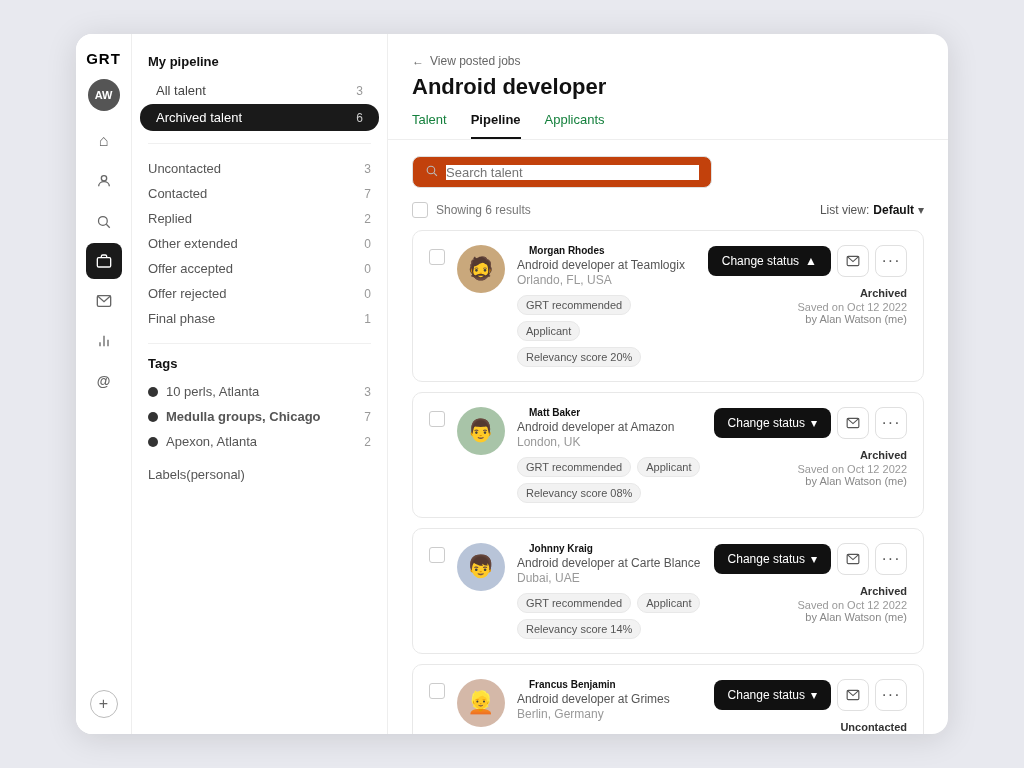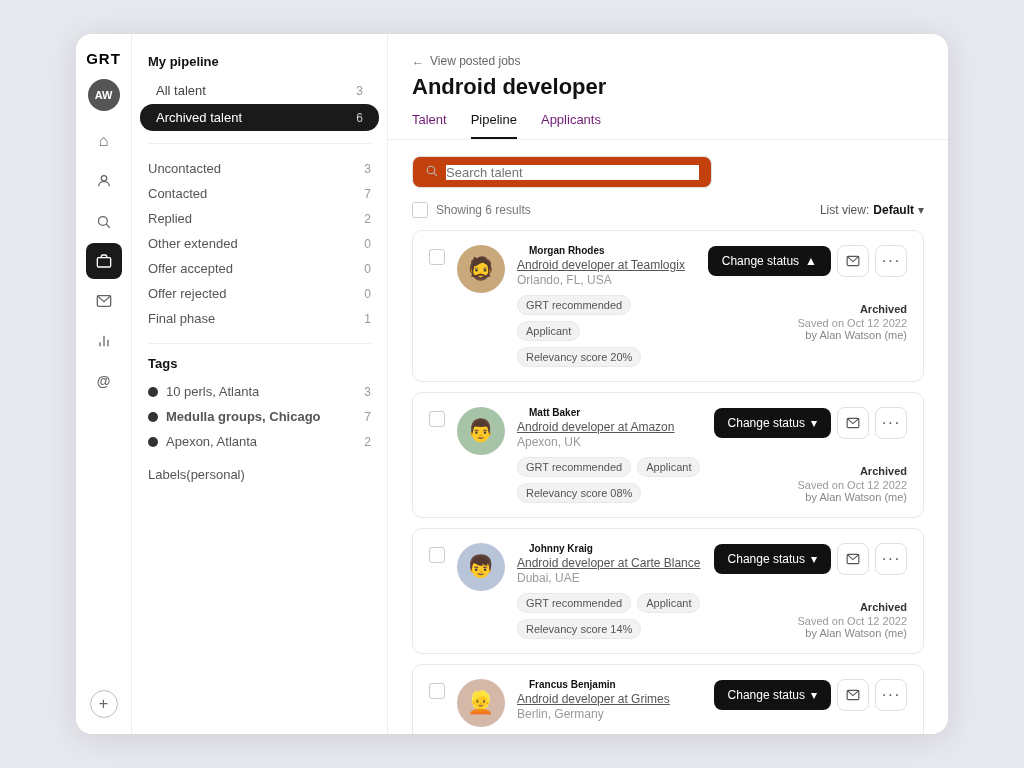--- a/index.html
+++ b/index.html
@@ -161,28 +161,28 @@
       font-weight: 700;
       color: #111;
       margin-bottom: 12px;
     }
     .tabs {
       display: flex;
       gap: 24px;
     }
     .tab {
       font-size: 13px;
-      color: #701a75;
+      color: #15803d;
       padding-bottom: 10px;
       cursor: pointer;
       border-bottom: 2px solid transparent;
     }
     .tab.active {
       color: #111;
-      font-weight: 400;
+      font-weight: 700;
       border-bottom: 2px solid #111;
     }
     .content-area {
       flex: 1;
       padding: 16px 24px;
       overflow-y: auto;
       position: relative;
     }
     .content-toolbar {
       display: flex;
@@ -236,21 +236,21 @@
       background: #ddd;
       overflow: hidden;
       flex-shrink: 0;
       display: flex;
       align-items: center;
       justify-content: center;
       font-size: 18px;
     }
     .card-info { flex: 1; }
     .candidate-name { font-size: 10px; font-weight: 600; color: #111; margin-bottom: 2px; padding-left: 12px; }
-    .candidate-role { font-size: 12px; color: #555; margin-bottom: 1px; text-decoration: underline; }
+    .candidate-role { font-size: 12px; color: #555; margin-bottom: 1px; }
     .candidate-location { font-size: 12px; color: #999; margin-bottom: 8px; }
     .card-tags { display: flex; gap: 6px; flex-wrap: wrap; }
     .tag-badge {
       font-size: 11px;
       padding: 3px 8px;
       border-radius: 20px;
       background: #f2f2f2;
       color: #555;
       border: 1px solid #e8e8e8;
     }
@@ -278,21 +278,21 @@
       justify-content: center;
       cursor: pointer;
       color: #555;
       font-size: 14px;
       background: #fff;
     }
     .card-status-info {
       text-align: right;
       font-size: 11px;
       color: #888;
-      margin-top: 22px;
+      margin-top: 6px;
       min-width: 130px;
     }
     .status-label {
       font-size: 11px;
       font-weight: 600;
       color: #333;
       margin-bottom: 2px;
     }
     .card-right-col {
       display: flex;
@@ -503,21 +503,21 @@
         <div>by Alan Watson (me)</div>
       </div>
     </div>
   </div>
           <div class="candidate-card">
     <div class="checkbox-square" style="margin-top:4px;flex-shrink:0;"></div>
     <div class="avatar-img" style="background:#a8c4a8; font-size:22px;">👨</div>
     <div class="card-info">
       <div class="candidate-name">Matt Baker</div>
       <div class="candidate-role">Android developer at Amazon</div>
-      <div class="candidate-location">Apexon, UK</div>
+      <div class="candidate-location">London, UK</div>
       <div class="card-tags">
                 <span class="tag-badge">GRT recommended</span>
                 <span class="tag-badge">Applicant</span>
                 <span class="tag-badge">Relevancy score 08%</span>
               </div>
     </div>
     <div class="card-right-col">
       <div style="display:flex;gap:6px;align-items:center;">
         <button class="btn-change-status">Change status <span>▾</span></button>
         <div class="btn-icon">

